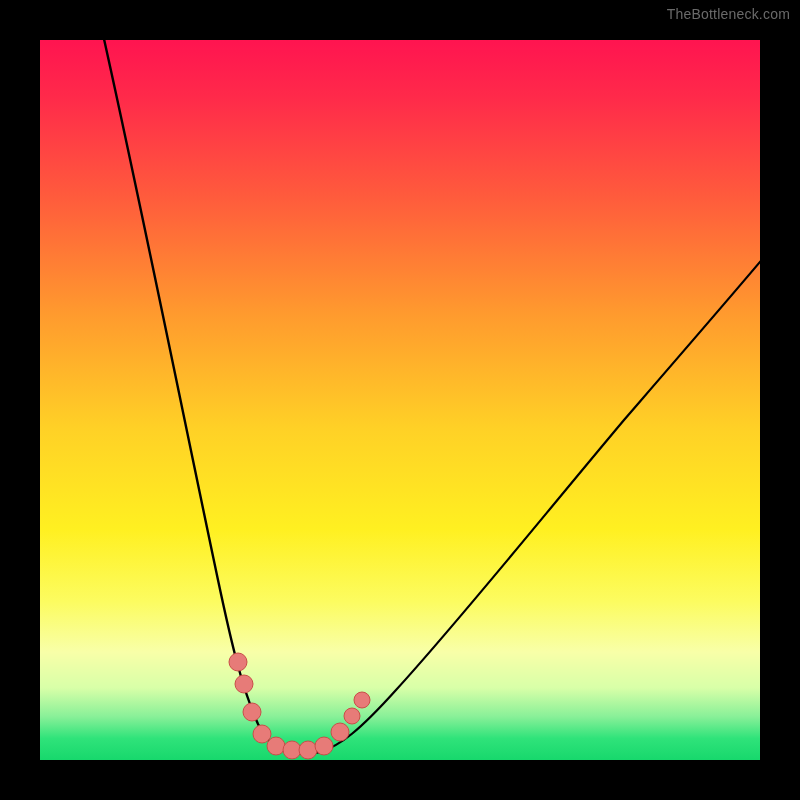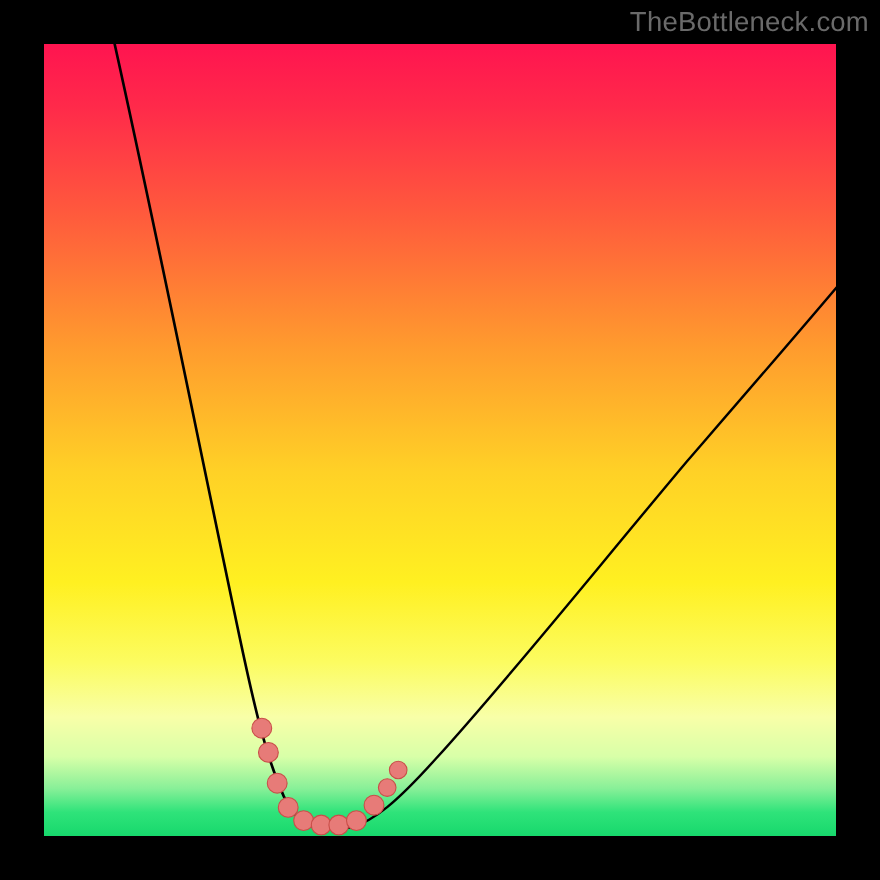--- a/index.html
+++ b/index.html
@@ -44,21 +44,21 @@
       #88f098 94%,
       #2fe37a 97%,
       #17d86c 100%
     );
   }
   .watermark {
     position: absolute;
     top: 6px;
     right: 10px;
     color: #6a6a6a;
-    font-size: 25px;
+    font-size: 14px;
     font-weight: 500;
     letter-spacing: 0.2px;
     user-select: none;
   }
   svg.curve {
     position: absolute;
     inset: 0;
   }
 </style>
 </head>

